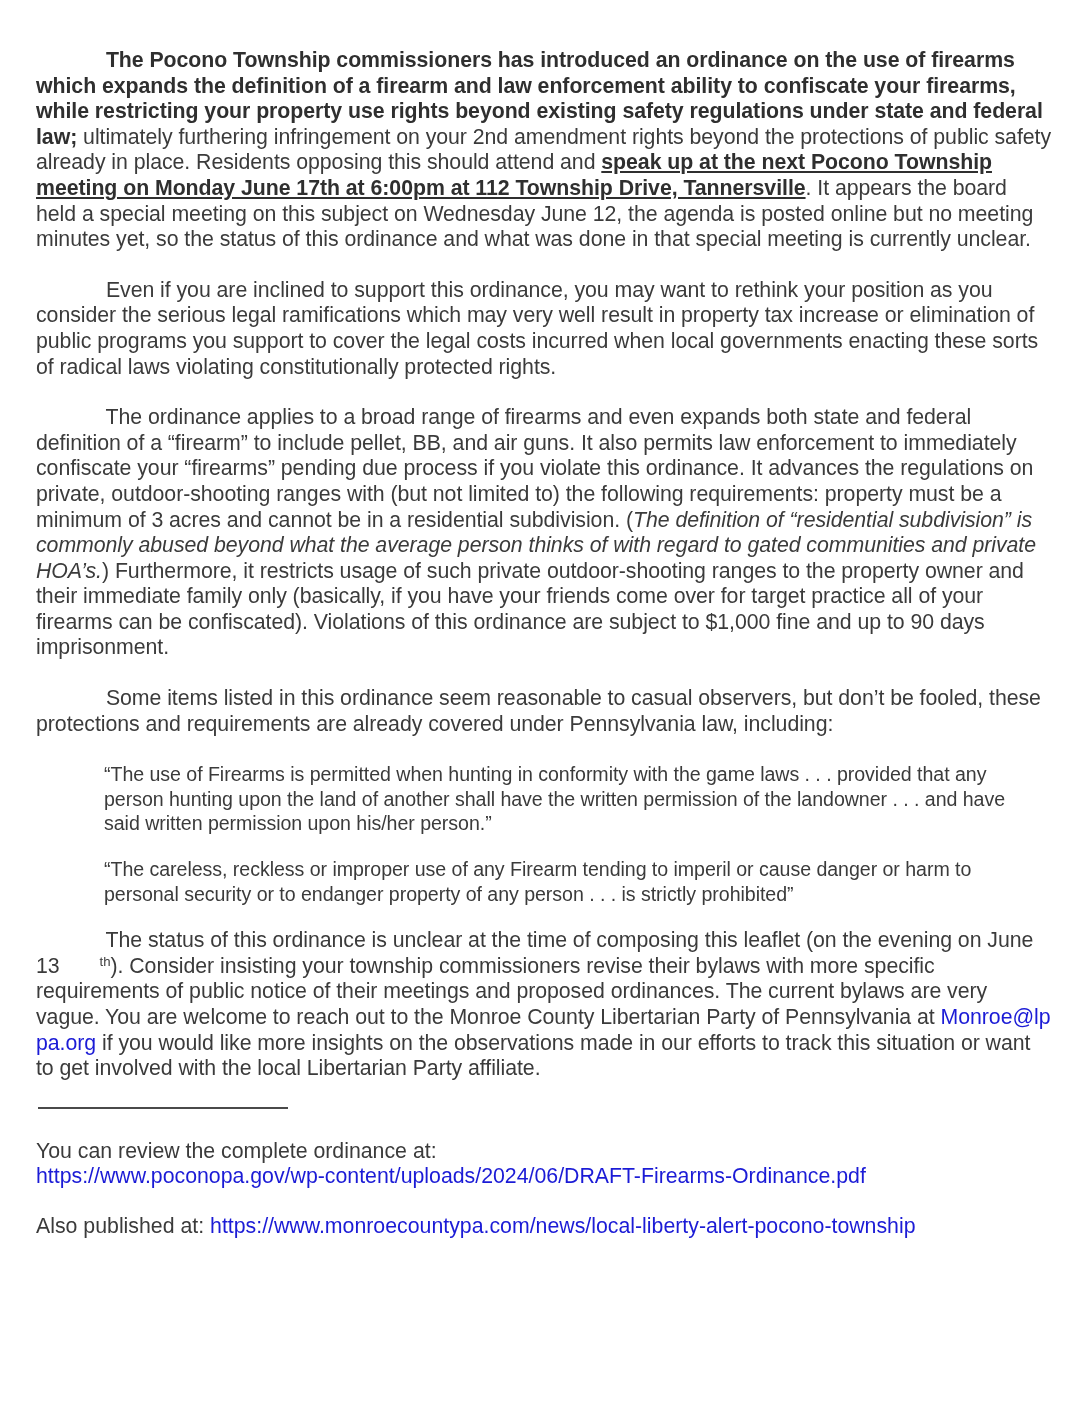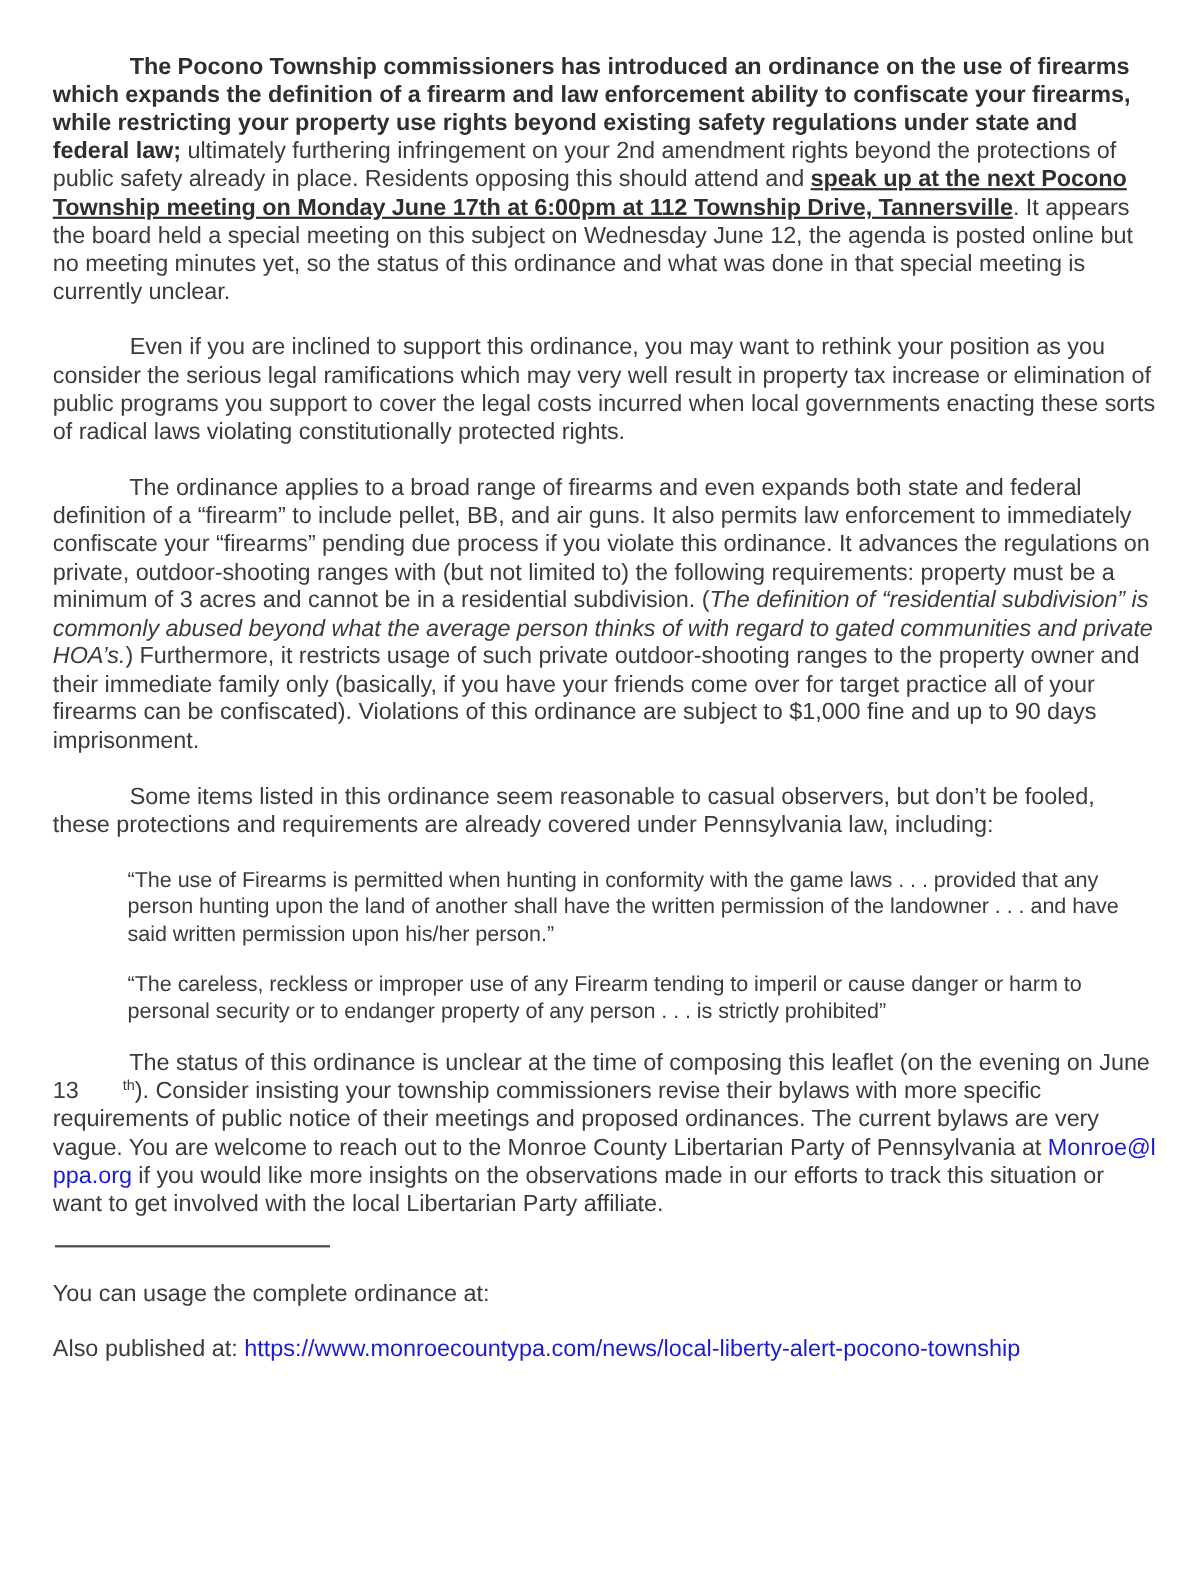--- a/index.html
+++ b/index.html
@@ -12,21 +12,21 @@
     height: 1428px;
     font-family: "Liberation Sans", sans-serif;
     color: #3b3b3b;
     -webkit-font-smoothing: antialiased;
   }
   .page {
     position: relative;
     width: 1090px;
     height: 1248px;
     box-sizing: border-box;
-    padding: 48px 38px 0 48px;
+    padding: 48px 38px 0 36px;
     overflow: hidden;
   }
   p {
     margin: 0 0 0 0;
     font-size: 21.3px;
     line-height: 25.6px;
     letter-spacing: -0.05px;
     text-align: left;
   }
   .para {
@@ -116,21 +116,22 @@
 
   <p class="para indent">
     <span>The status of this ordinance is unclear at the time of composing this leaflet (on the evening on June 13</span><sup>th</sup><span>).  Consider insisting your township commissioners revise their bylaws with more specific requirements of public notice of their meetings and proposed ordinances.  The current bylaws are very vague.  You are welcome to reach out to the Monroe County Libertarian Party of Pennsylvania at </span><span class="link">Monroe@lppa.org</span><span> if you would like more insights on the observations made in our efforts to track this situation or want to get involved with the local Libertarian Party affiliate.</span>
   </p>
 
   <div class="rule"></div>
 
   <div class="tail">
 
     <div class="tail-group">
-      <span class="tail-line">You can usage the complete ordinance at:</span>
+      <span class="tail-line">You can review the complete ordinance at:</span>
+      <span class="tail-line link">https://www.poconopa.gov/wp-content/uploads/2024/06/DRAFT-Firearms-Ordinance.pdf</span>
     </div>
 
     <div class="tail-group">
       <span>Also published at: </span><span class="link">https://www.monroecountypa.com/news/local-liberty-alert-pocono-township</span>
     </div>
 
     <div class="tail-group">
       <span class="tail-line">Monitor Pocono Twp meeting agendas and minutes at:</span>
       <span class="tail-line link">https://www.poconopa.gov/board-of-commissioners/</span>
     </div>

